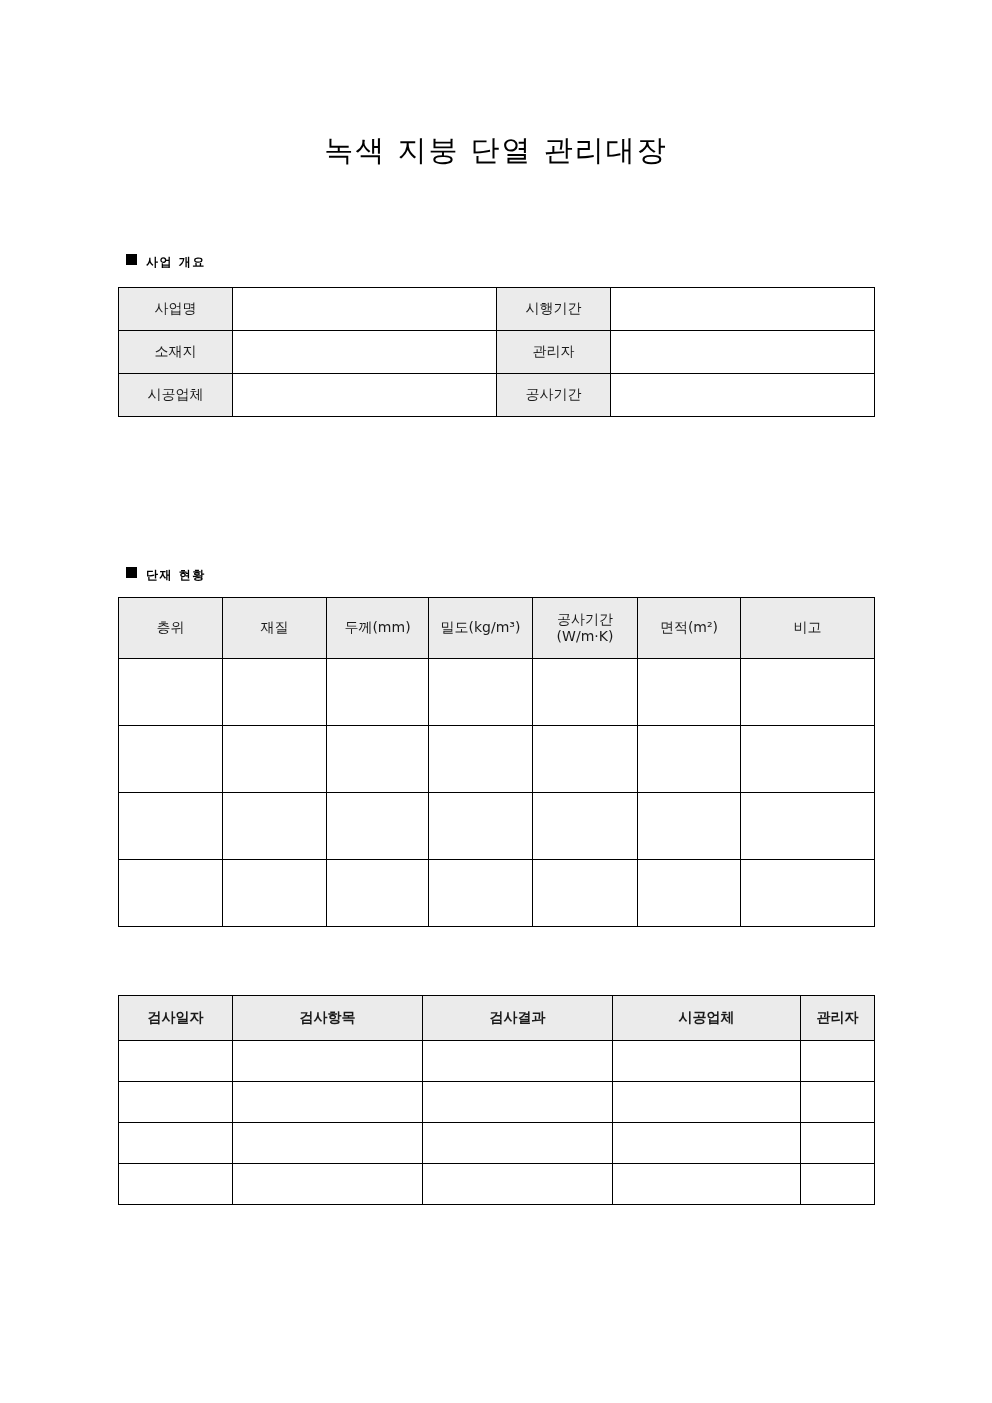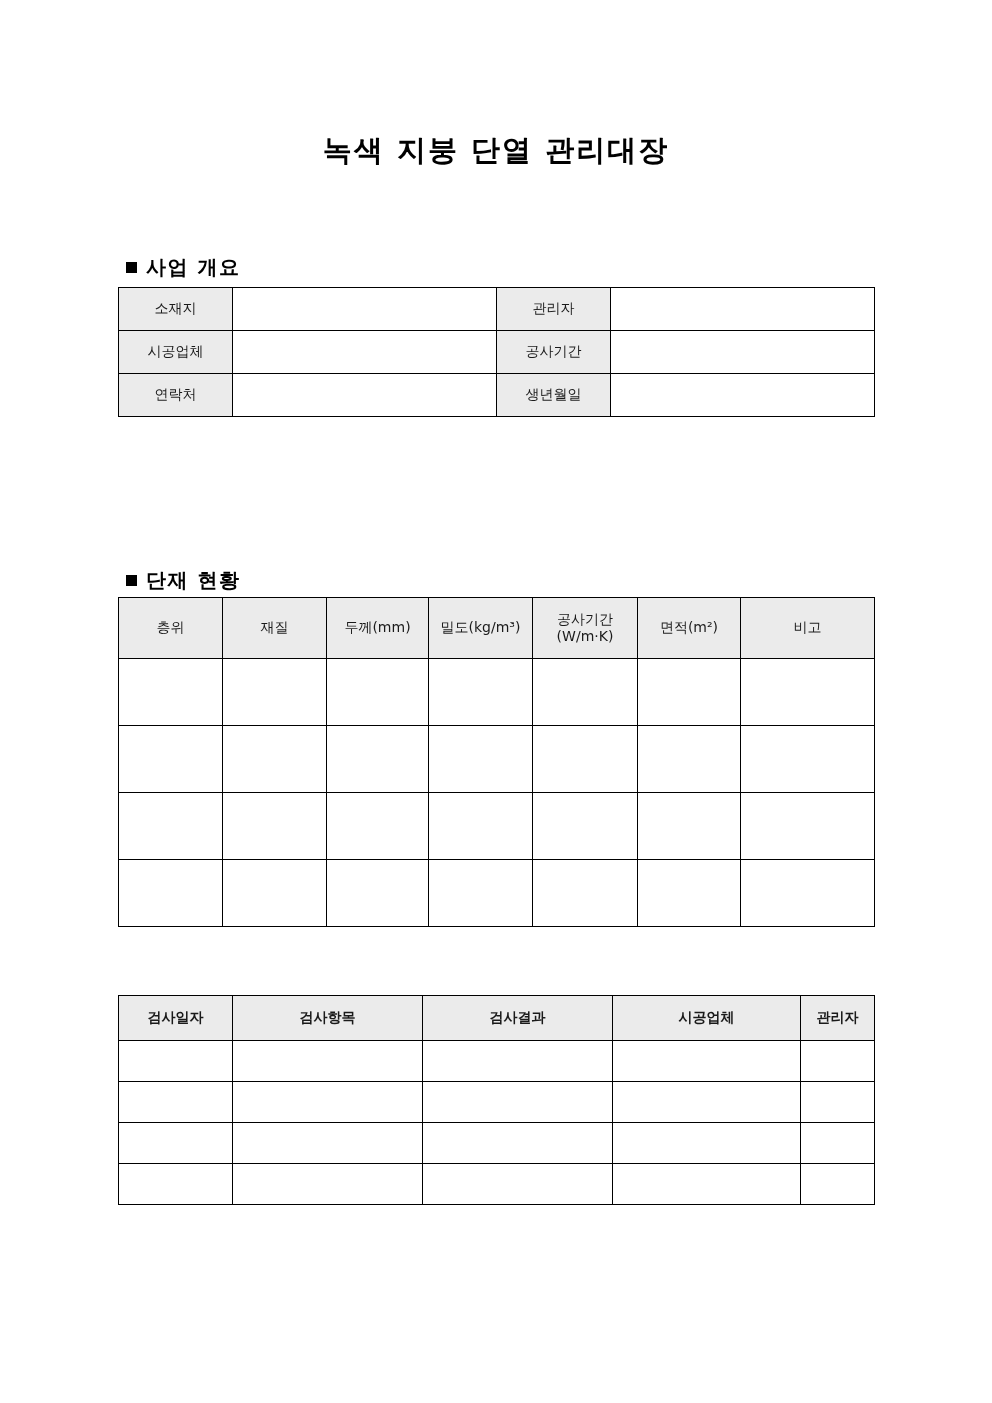--- a/index.html
+++ b/index.html
@@ -23,30 +23,30 @@
   }
 
   
   .doc-title {
     position: absolute;
     left: 0;
     top: 131px;
     width: 992px;
     text-align: center;
     font-size: 29px;
-    font-weight: bold;
+    font-weight: normal;
     letter-spacing: 2px;
     color: #000000;
   }
 
   
   .section-heading {
     position: absolute;
     left: 118px;
-    font-size: 20px;
+    font-size: 12px;
     font-weight: bold;
     letter-spacing: 1.5px;
     color: #000000;
     white-space: nowrap;
     padding-left: 8px;
   }
   .section-heading .bullet {
     display: inline-block;
     width: 11px;
     height: 11px;
@@ -132,35 +132,35 @@
 
   <table class="form-table" id="table-overview">
     <colgroup>
       <col class="c1">
         <col class="c2">
         <col class="c3">
         <col class="c4">
     </colgroup>
     <tbody>
       <tr>
+        <td class="lbl">사업명</td>
+        <td class="val"></td>
+        <td class="lbl">시행기간</td>
+        <td class="val"></td>
+      </tr>
+      <tr>
         <td class="lbl">소재지</td>
         <td class="val"></td>
         <td class="lbl">관리자</td>
         <td class="val"></td>
       </tr>
       <tr>
         <td class="lbl">시공업체</td>
         <td class="val"></td>
         <td class="lbl">공사기간</td>
-        <td class="val"></td>
-      </tr>
-      <tr>
-        <td class="lbl">연락처</td>
-        <td class="val"></td>
-        <td class="lbl">생년월일</td>
         <td class="val"></td>
       </tr>
     </tbody>
   </table>
 
   <div class="section-heading" id="heading-insulation">
     <span class="bullet"></span><span>단재 현황</span>
   </div>
 
   <table class="form-table" id="table-insulation">

